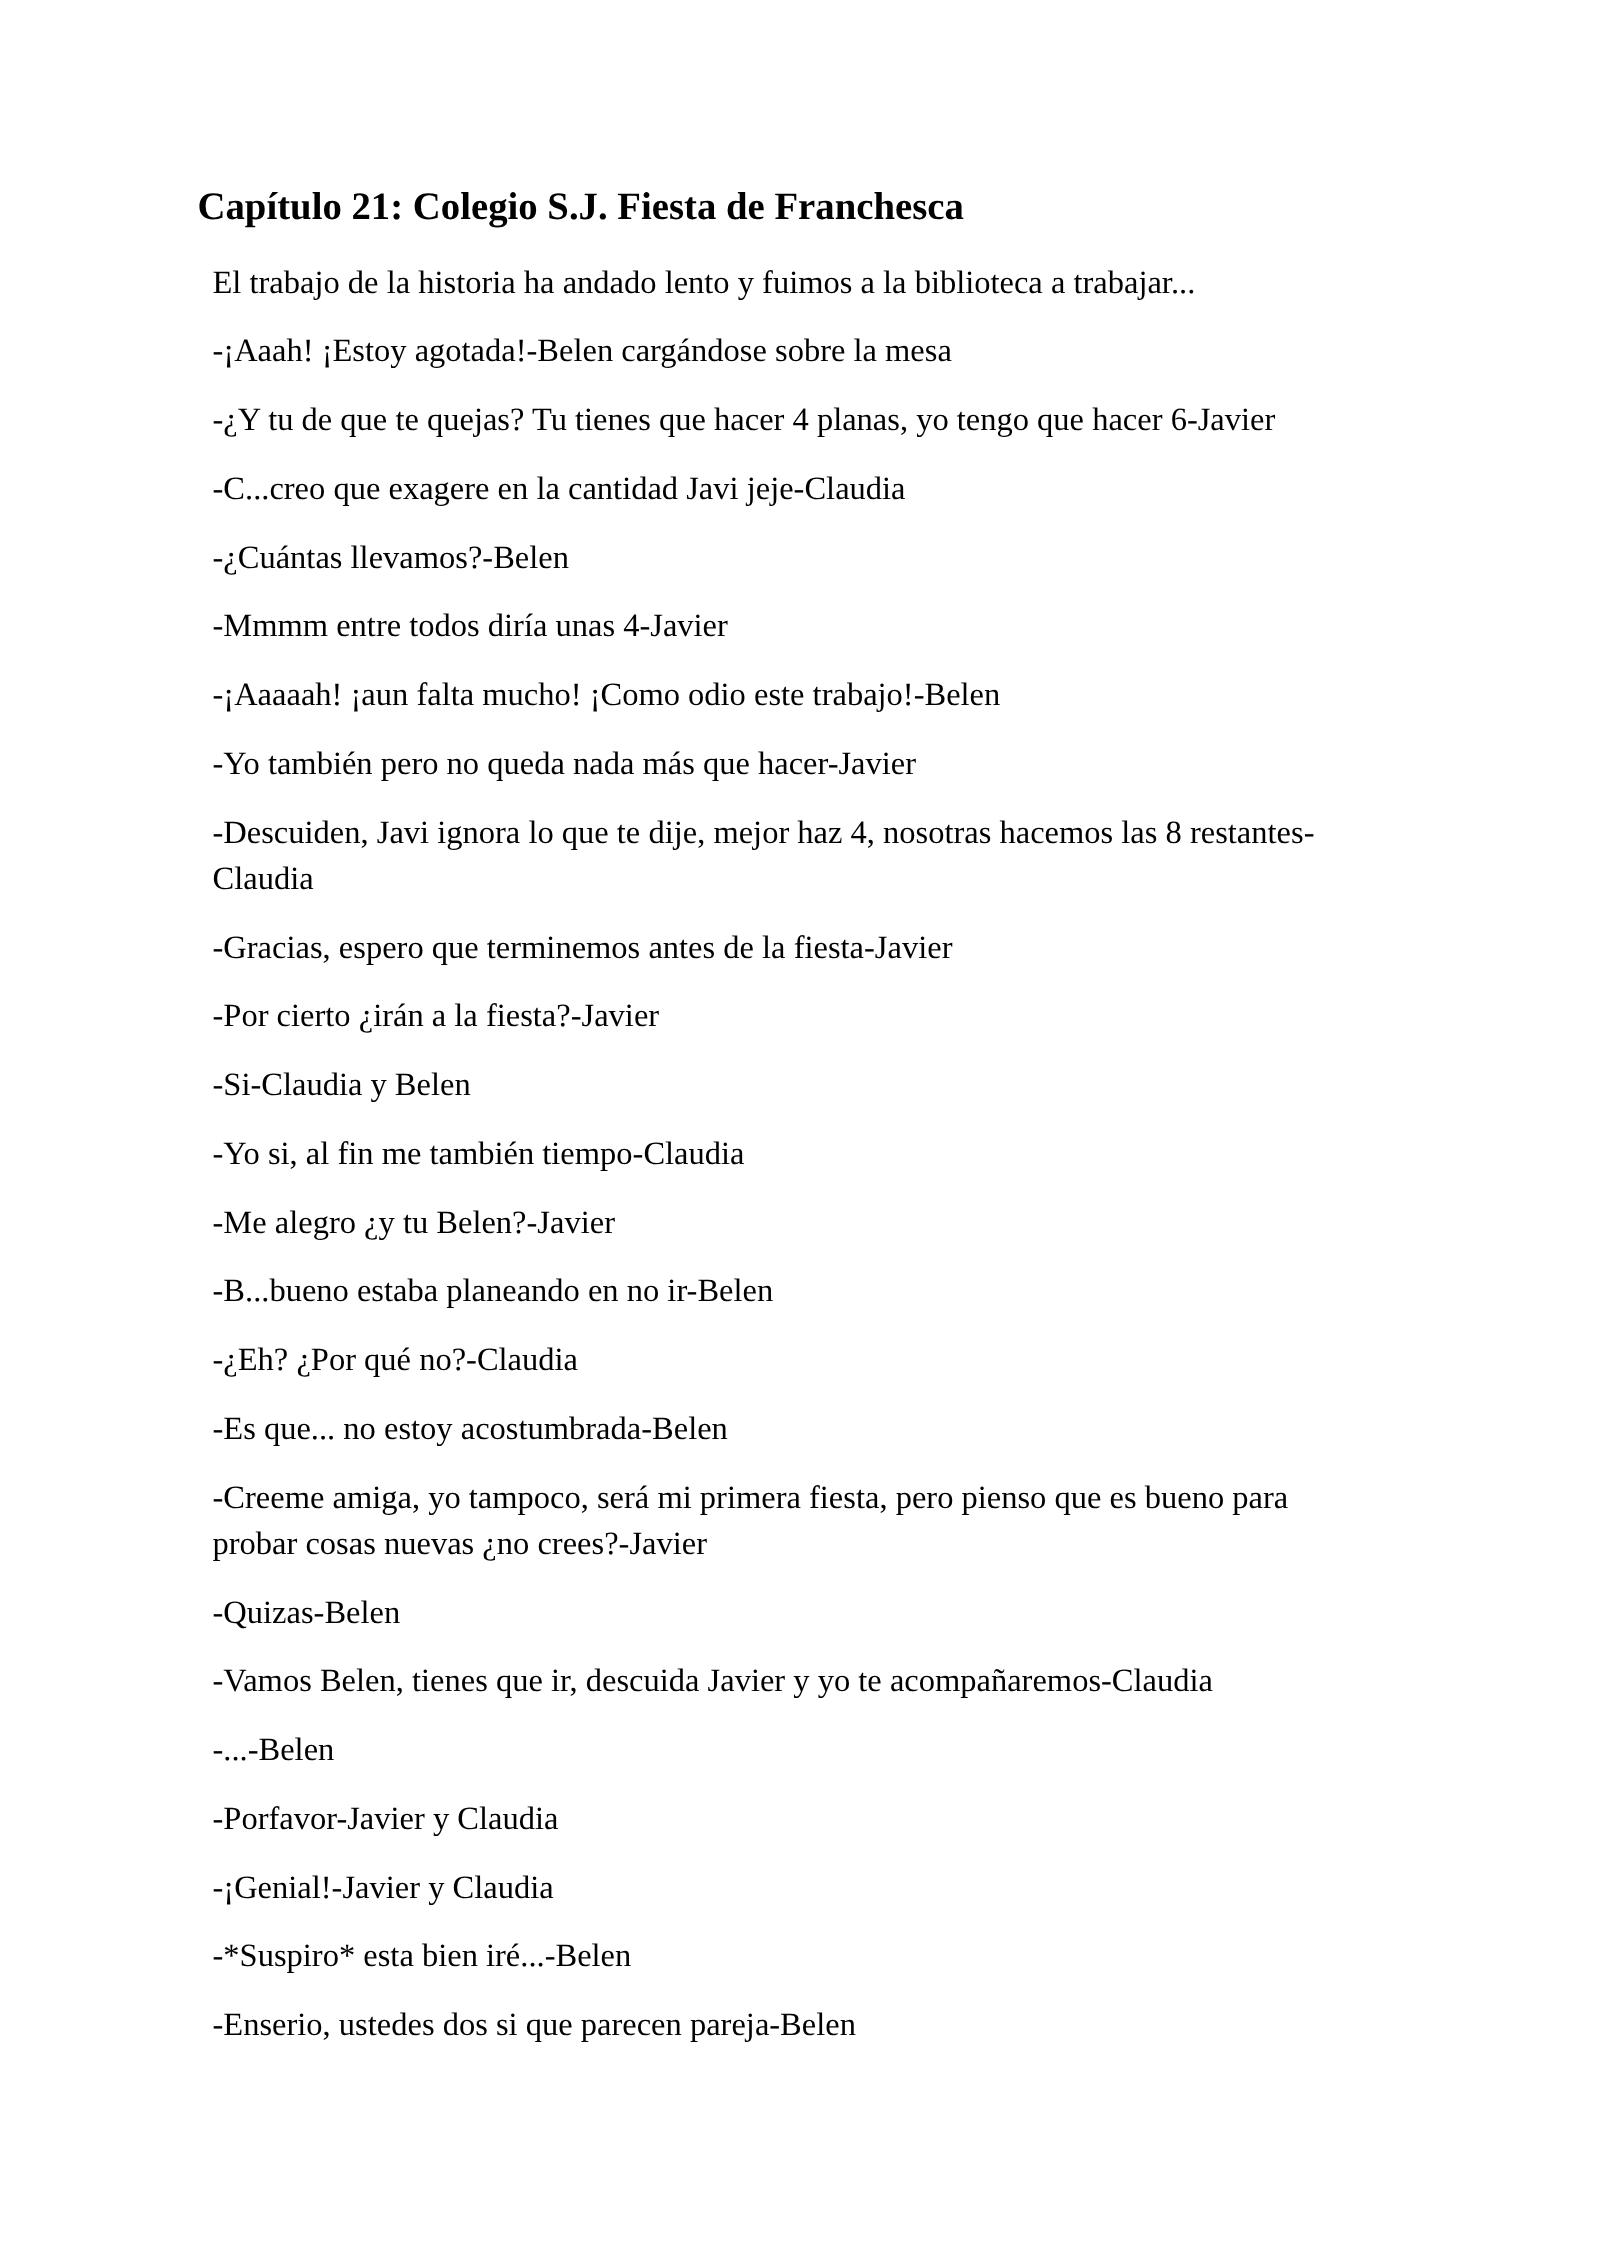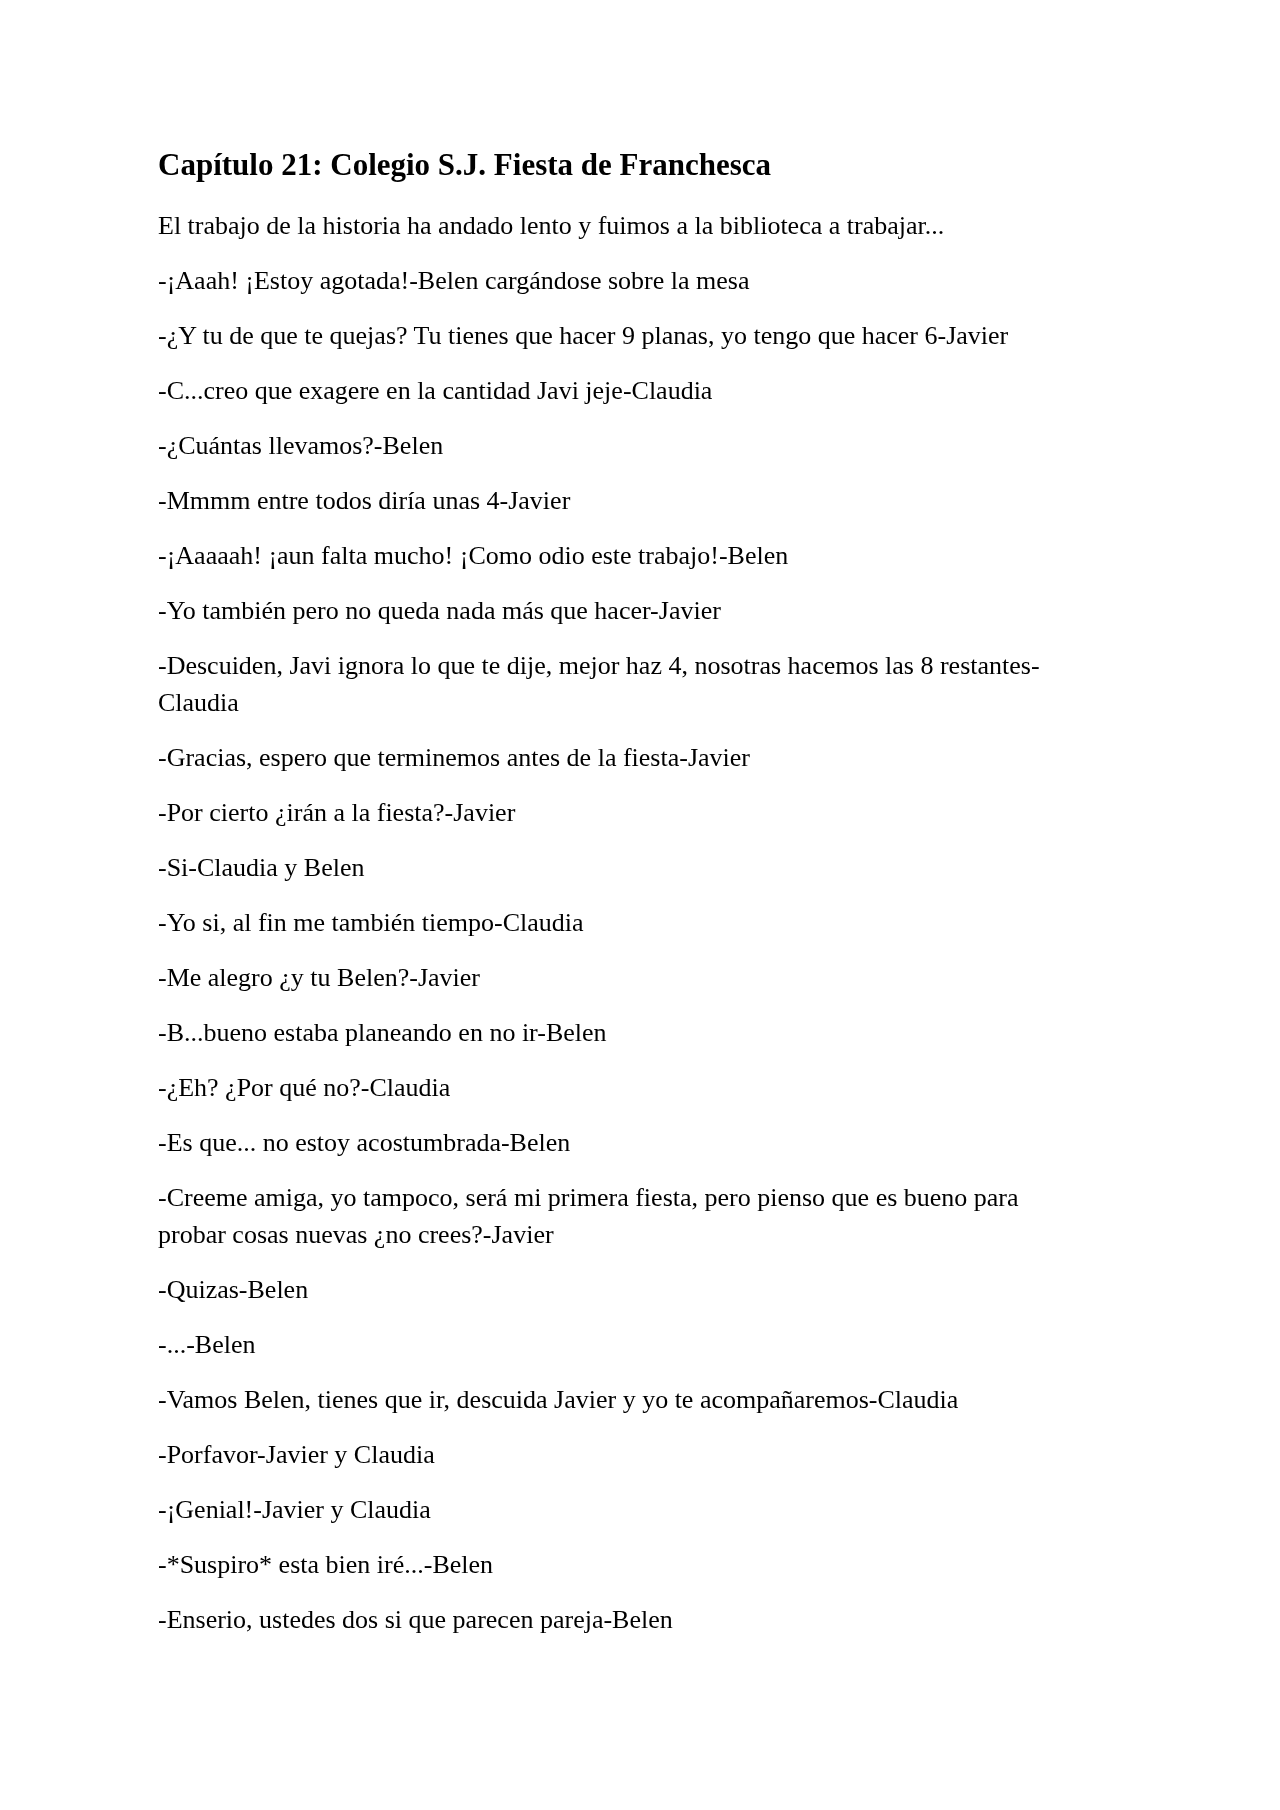--- a/index.html
+++ b/index.html
@@ -24,50 +24,50 @@
   }
   .doc-title {
     font-size: 31px;
     line-height: 40px;
     font-weight: bold;
     margin: 0 0 22px 0;
   }
   .doc-paragraph {
     font-size: 26px;
     line-height: 37px;
-    margin: 0 0 18px 0;
+    margin: 0 0 18px 12px;
   }
 </style>
 </head>
 <body>
 
 <div class="page">
   <div class="content">
     <h1 class="doc-title">Capítulo 21: Colegio S.J. Fiesta de Franchesca</h1>
     <div>
         <p class="doc-paragraph">El trabajo de la historia ha andado lento y fuimos a la biblioteca a trabajar...</p>
         <p class="doc-paragraph">-¡Aaah! ¡Estoy agotada!-Belen cargándose sobre la mesa</p>
-        <p class="doc-paragraph">-¿Y tu de que te quejas? Tu tienes que hacer 9 planas, yo tengo que hacer 6-Javier</p>
+        <p class="doc-paragraph">-¿Y tu de que te quejas? Tu tienes que hacer 4 planas, yo tengo que hacer 6-Javier</p>
         <p class="doc-paragraph">-C...creo que exagere en la cantidad Javi jeje-Claudia</p>
         <p class="doc-paragraph">-¿Cuántas llevamos?-Belen</p>
         <p class="doc-paragraph">-Mmmm entre todos diría unas 4-Javier</p>
         <p class="doc-paragraph">-¡Aaaaah! ¡aun falta mucho! ¡Como odio este trabajo!-Belen</p>
         <p class="doc-paragraph">-Yo también pero no queda nada más que hacer-Javier</p>
         <p class="doc-paragraph">-Descuiden, Javi ignora lo que te dije, mejor haz 4, nosotras hacemos las 8 restantes-Claudia</p>
         <p class="doc-paragraph">-Gracias, espero que terminemos antes de la fiesta-Javier</p>
         <p class="doc-paragraph">-Por cierto ¿irán a la fiesta?-Javier</p>
         <p class="doc-paragraph">-Si-Claudia y Belen</p>
         <p class="doc-paragraph">-Yo si, al fin me también tiempo-Claudia</p>
         <p class="doc-paragraph">-Me alegro ¿y tu Belen?-Javier</p>
         <p class="doc-paragraph">-B...bueno estaba planeando en no ir-Belen</p>
         <p class="doc-paragraph">-¿Eh? ¿Por qué no?-Claudia</p>
         <p class="doc-paragraph">-Es que... no estoy acostumbrada-Belen</p>
         <p class="doc-paragraph">-Creeme amiga, yo tampoco, será mi primera fiesta, pero pienso que es bueno para probar cosas nuevas ¿no crees?-Javier</p>
         <p class="doc-paragraph">-Quizas-Belen</p>
+        <p class="doc-paragraph">-Vamos Belen, tienes que ir, descuida Javier y yo te acompañaremos-Claudia</p>
         <p class="doc-paragraph">-...-Belen</p>
-        <p class="doc-paragraph">-Vamos Belen, tienes que ir, descuida Javier y yo te acompañaremos-Claudia</p>
         <p class="doc-paragraph">-Porfavor-Javier y Claudia</p>
         <p class="doc-paragraph">-¡Genial!-Javier y Claudia</p>
         <p class="doc-paragraph">-*Suspiro* esta bien iré...-Belen</p>
         <p class="doc-paragraph">-Enserio, ustedes dos si que parecen pareja-Belen</p>
       </div>
   </div>
 </div>
 
 </body></html>

